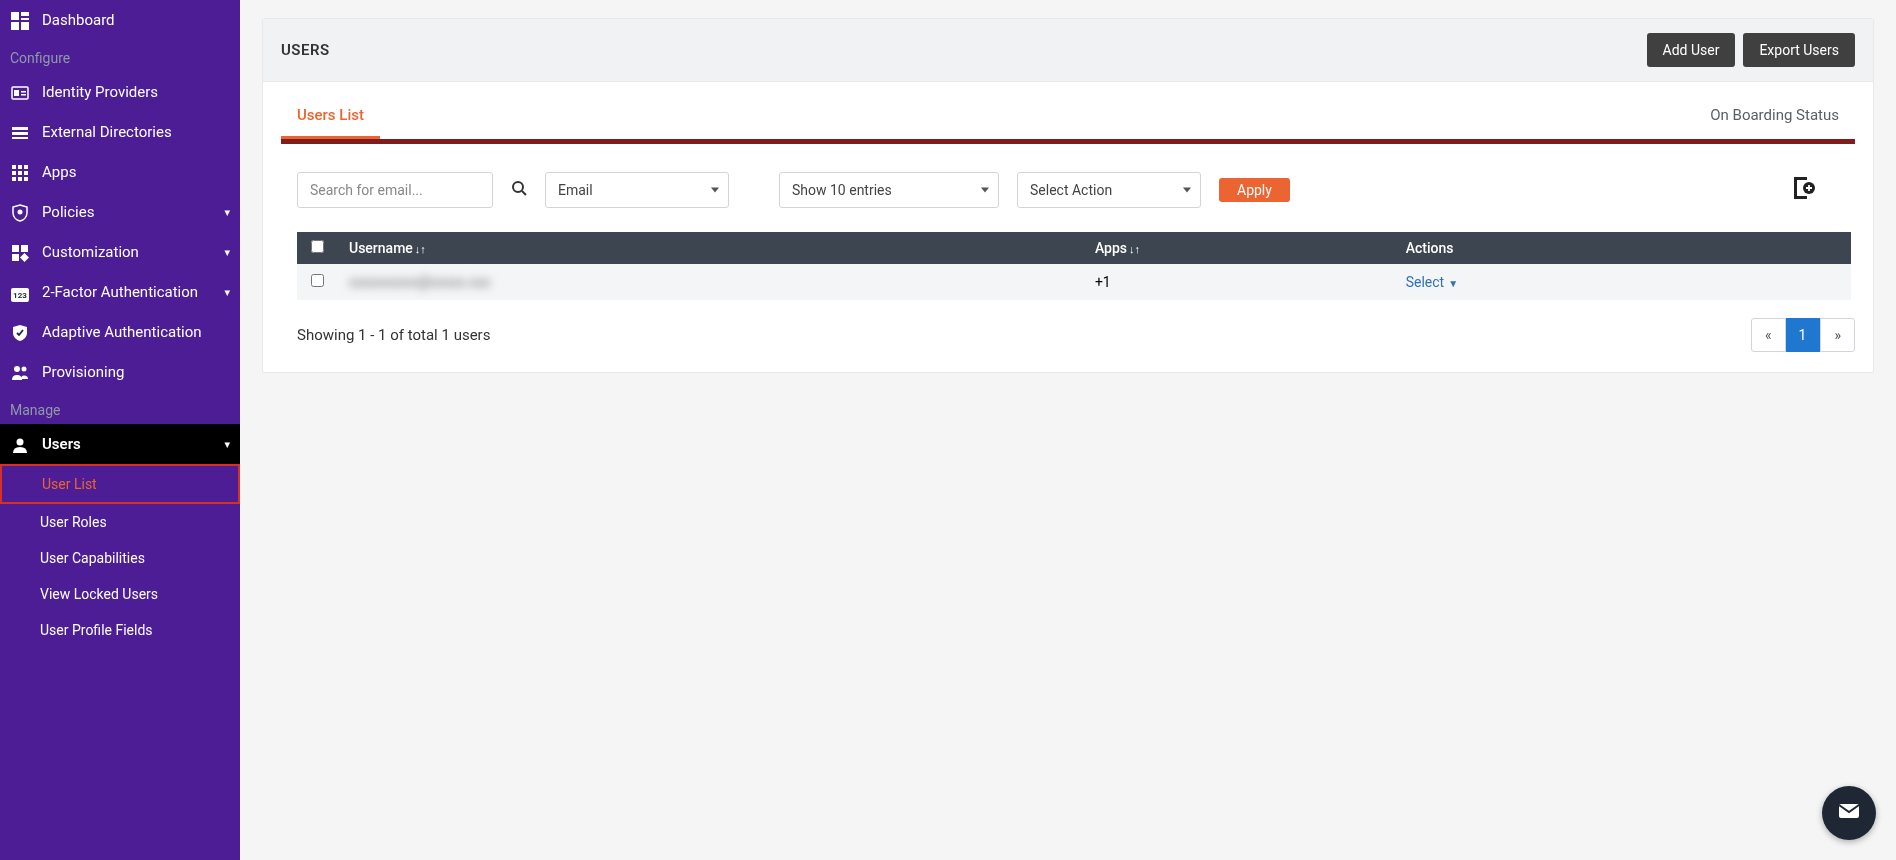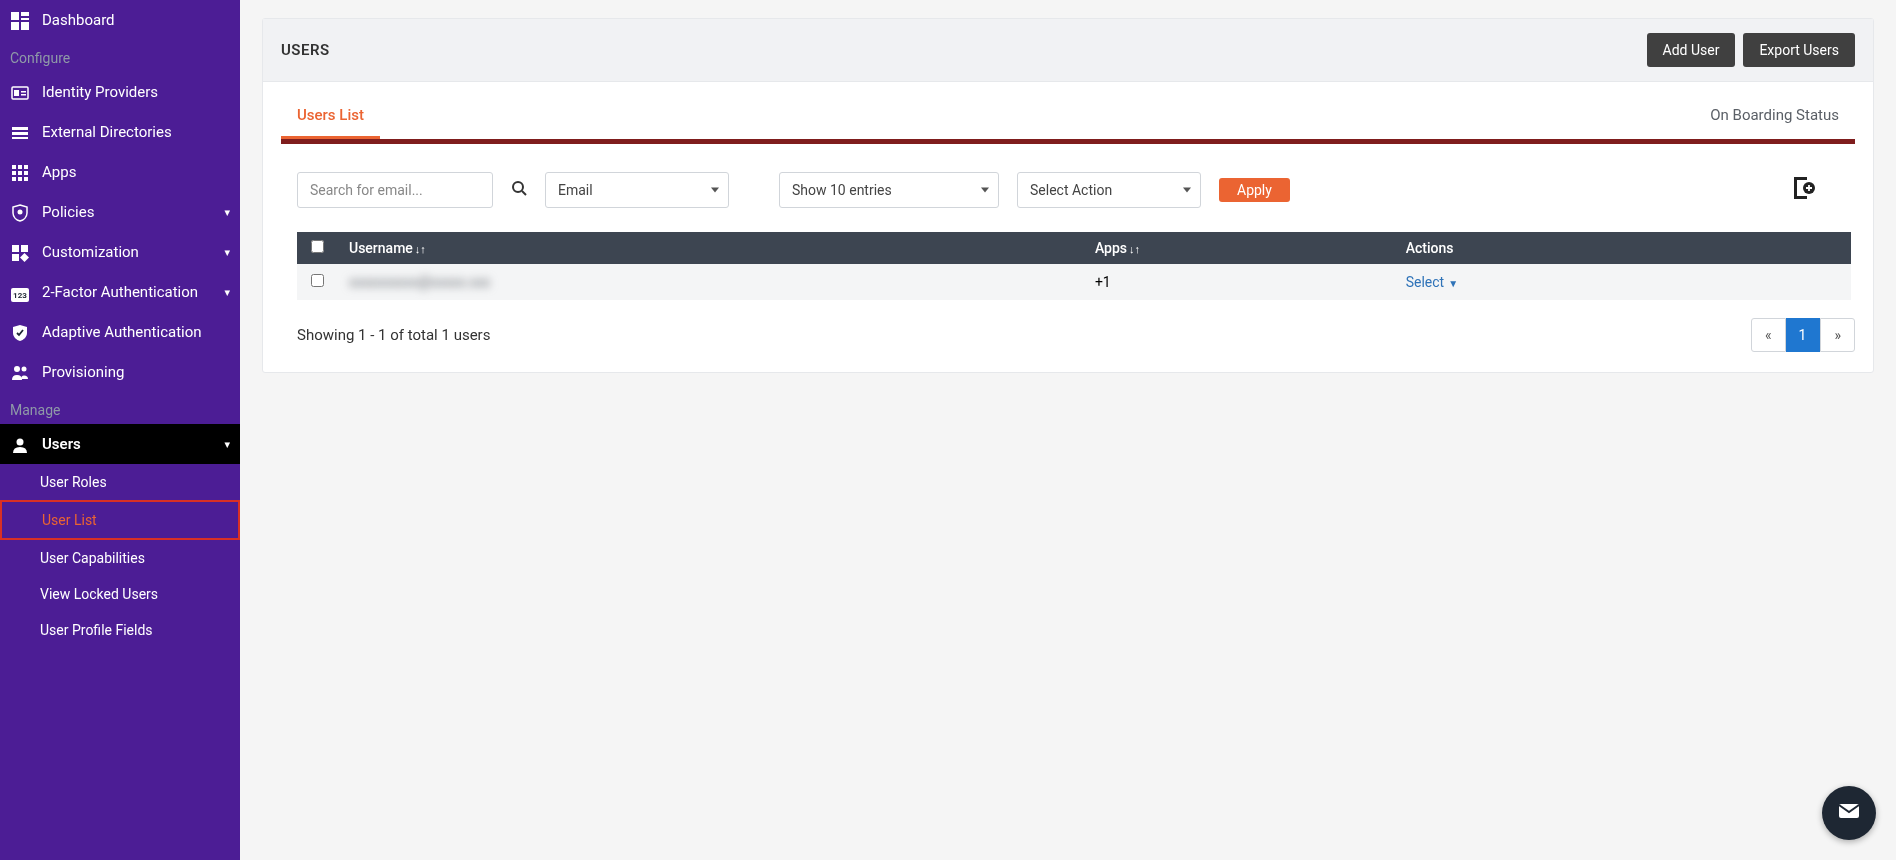--- a/index.html
+++ b/index.html
@@ -189,22 +189,22 @@
       <svg width="18" height="18" viewBox="0 0 18 18" fill="#fff">
           <circle cx="9" cy="6" r="3.5"></circle>
           <path d="M2 17 Q2 11 9 11 Q16 11 16 17 Z"></path>
         </svg>
     </span>
     <span style="font-weight:600;">Users</span>
     <span class="side-chevron">▾</span>
   </div>
 
   <div class="sub-list">
+    <div class="sub-item highlighted">User List</div>
     <div class="sub-item">User Roles</div>
-    <div class="sub-item highlighted">User List</div>
     <div class="sub-item">User Capabilities</div>
     <div class="sub-item">View Locked Users</div>
     <div class="sub-item">User Profile Fields</div>
   </div>
 </nav>
 
 <main class="main">
   <div class="card">
     <div class="card-header">
       <span class="card-title">USERS</span>

